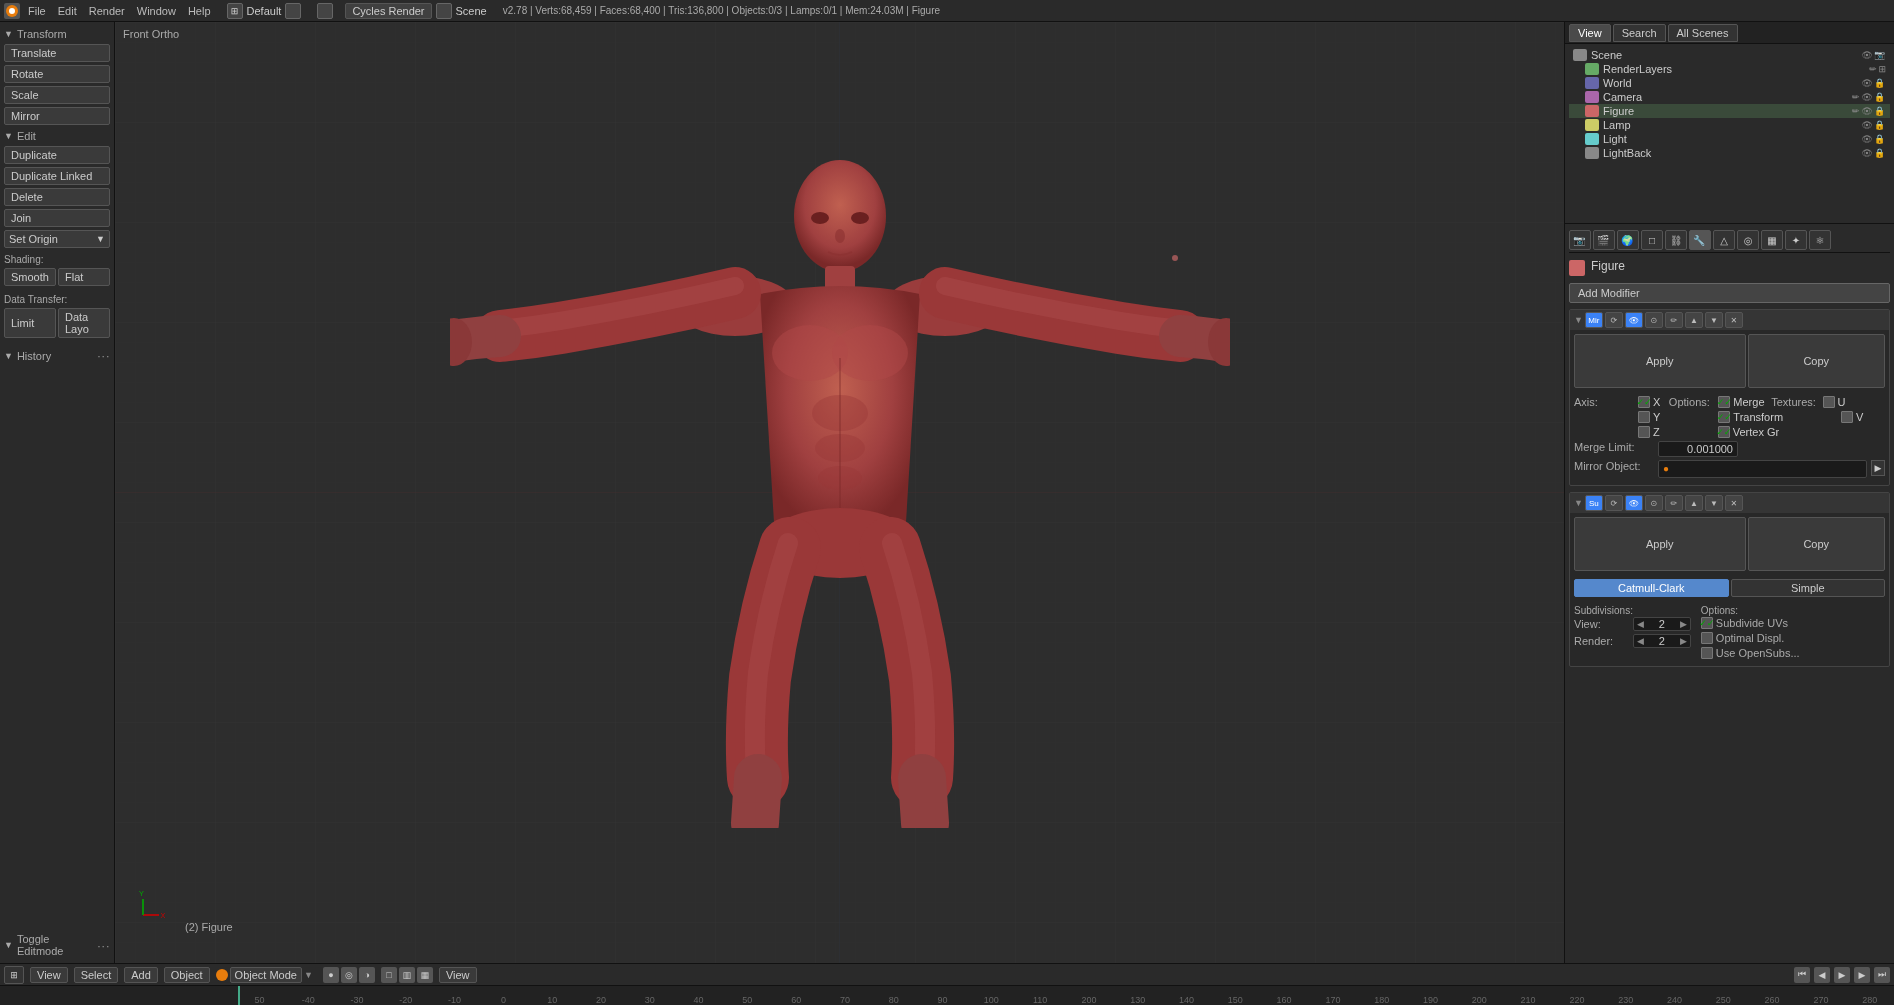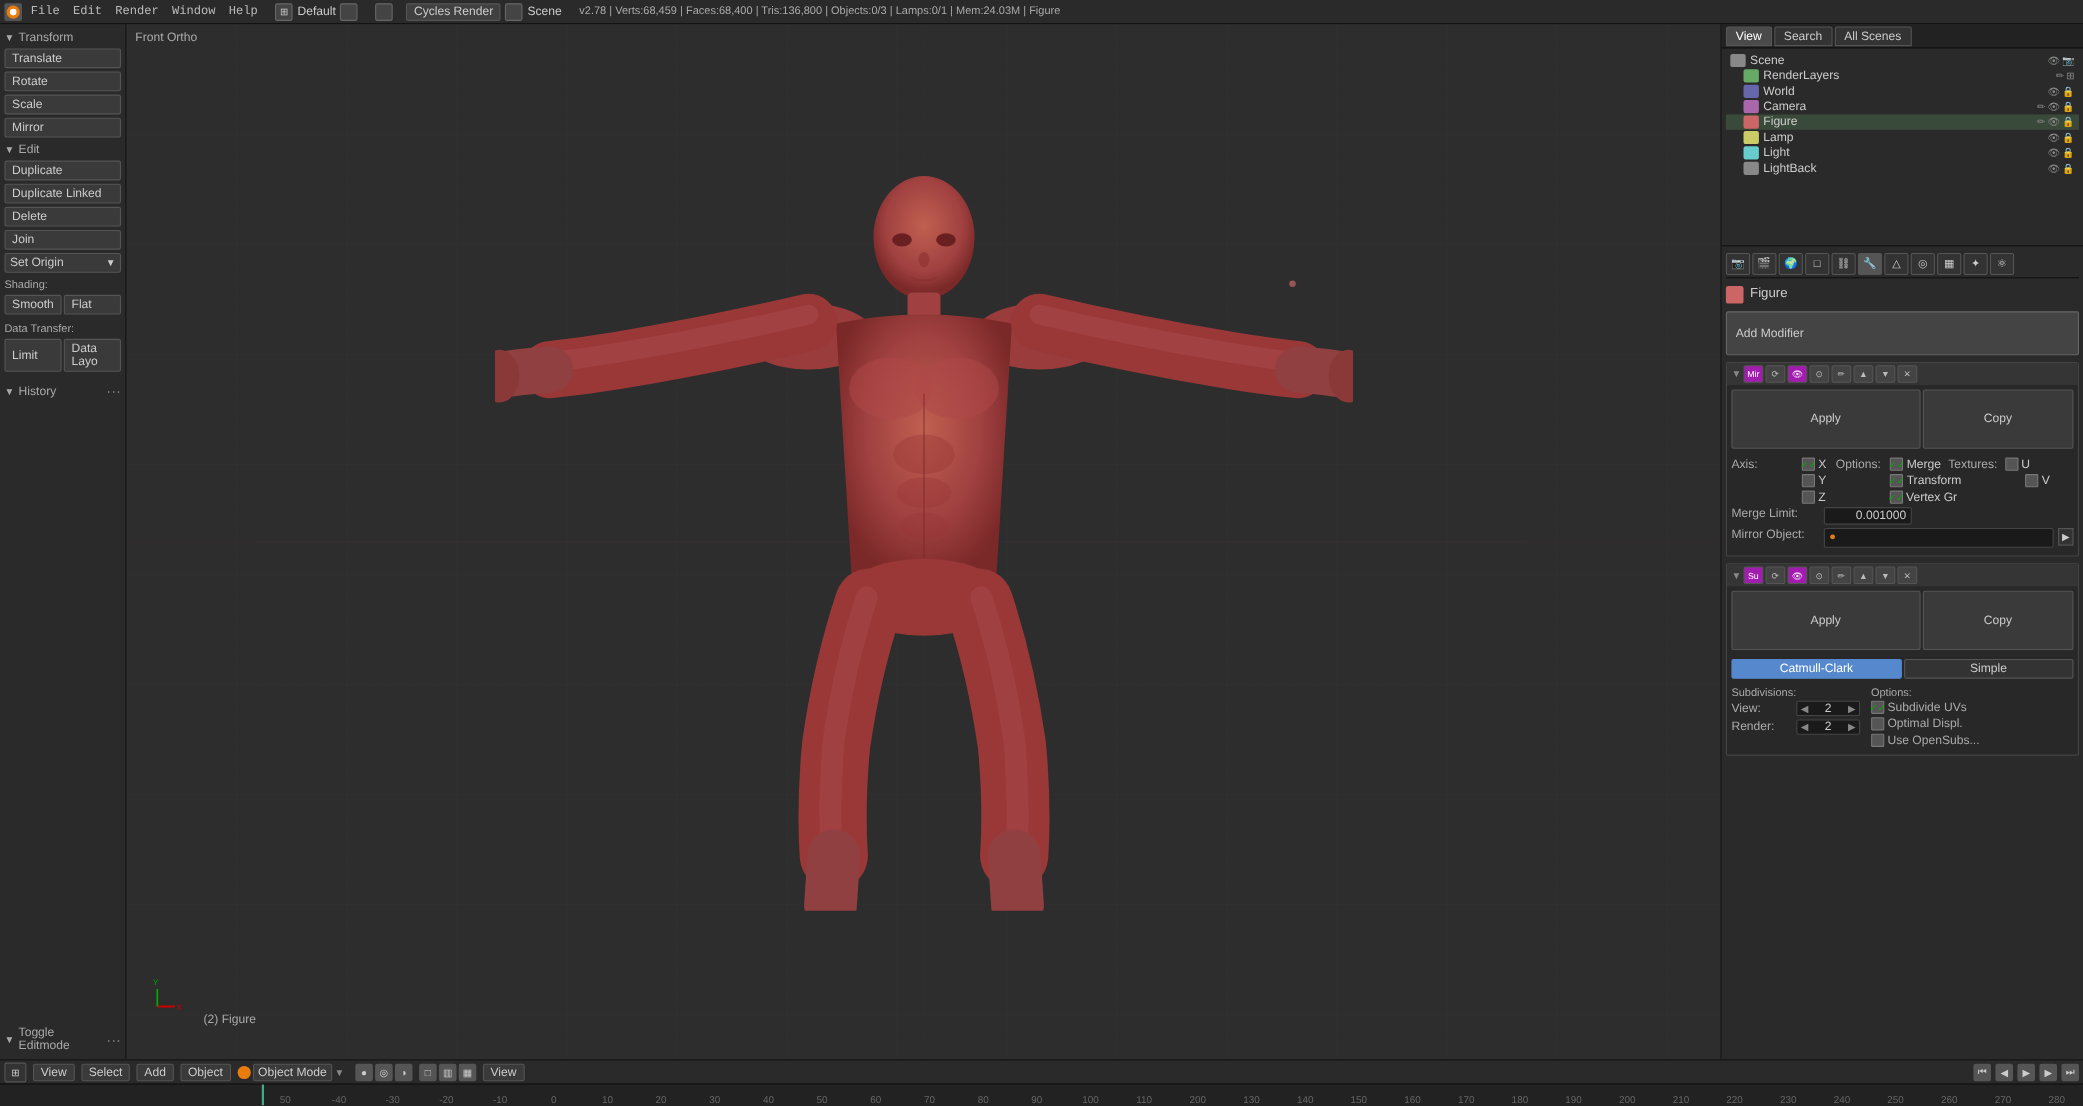--- a/index.html
+++ b/index.html
@@ -18,21 +18,21 @@
       height: 22px;
       background: #2a2a2a;
       display: flex;
       align-items: center;
       padding: 0 4px;
       gap: 8px;
       border-bottom: 1px solid #111;
     }
     .top-bar-icon { width: 16px; height: 16px; background: #555; border-radius: 2px; }
     .top-bar-menu { display: flex; gap: 12px; }
-    .top-bar-menu span { color: #bbb; cursor: pointer; font-family: Liberation Mono, monospace; }
+    .top-bar-menu span { color: #bbb; cursor: pointer; }
     .top-bar-engine {
       margin-left: 8px;
       background: #404040;
       border: 1px solid #555;
       color: #ccc;
       padding: 1px 6px;
       border-radius: 2px;
     }
     .top-bar-info { margin-left: 8px; color: #aaa; font-size: 10px; }
 
@@ -242,21 +242,21 @@
       color: #ccc;
       padding: 2px;
       font-size: 12px;
       margin-bottom: 4px;
     }
 
     .add-modifier-btn {
       background: #444;
       border: 1px solid #666;
       color: #ccc;
-      padding: 13px 8px;
+      padding: 3px 8px;
       border-radius: 2px;
       cursor: pointer;
       font-size: 11px;
       width: 100%;
       margin-bottom: 6px;
       text-align: left;
     }
 
     
     .modifier-block {
@@ -275,21 +275,21 @@
     .modifier-icons { display: flex; gap: 2px; }
     .mod-icon {
       width: 18px; height: 16px;
       background: #444;
       border: 1px solid #555;
       border-radius: 2px;
       font-size: 8px;
       display: flex; align-items: center; justify-content: center;
       cursor: pointer; color: #bbb;
     }
-    .mod-icon.active { background: #a21caf; color: #fff; }
+    .mod-icon.active { background: #3b82f6; color: #fff; }
 
     .apply-copy-row {
       display: flex;
       gap: 2px;
       padding: 4px;
     }
     .apply-btn {
       flex: 1;
       background: #3a3a3a;
       border: 1px solid #555;

